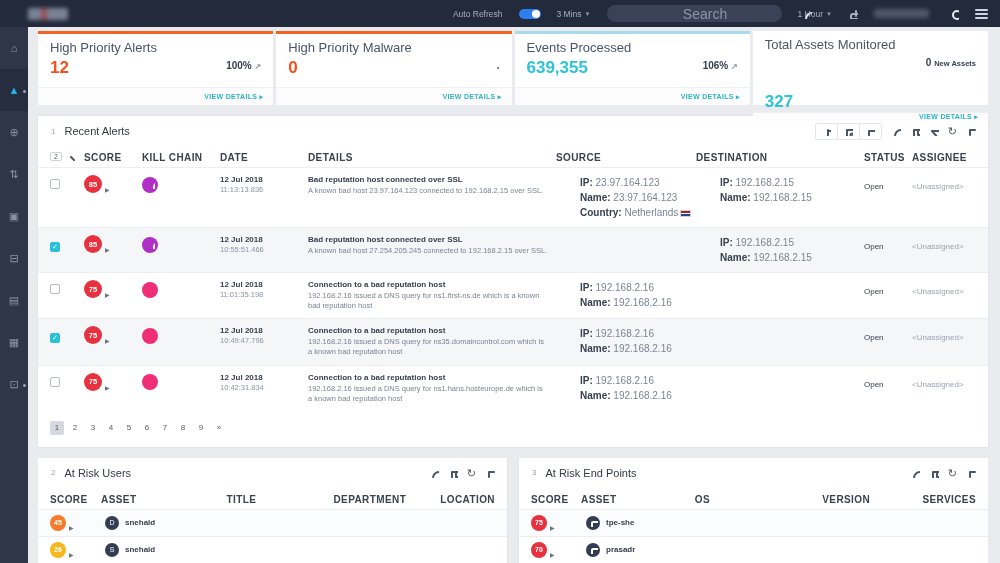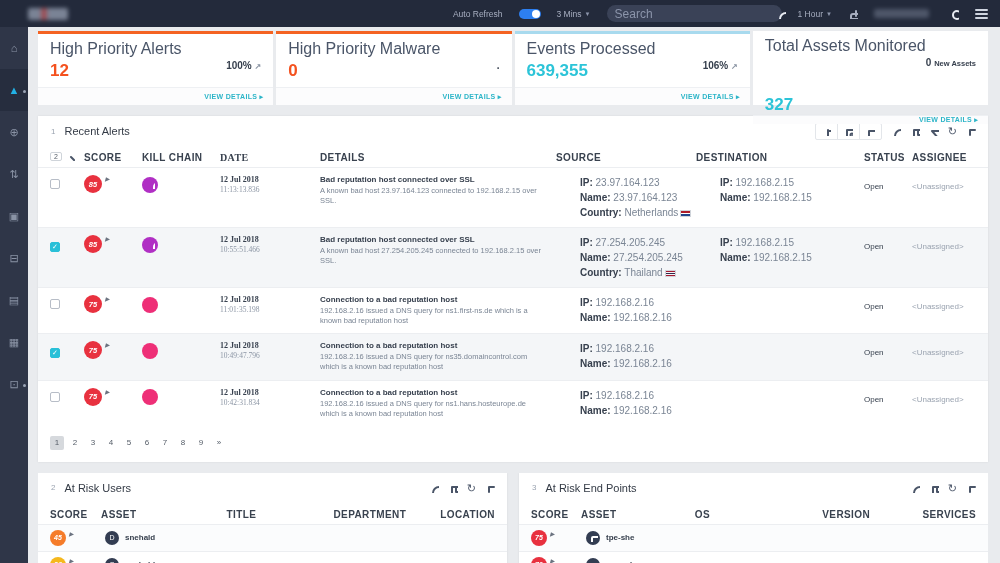--- a/index.html
+++ b/index.html
@@ -11,21 +11,21 @@
     display:flex; align-items:center; justify-content:space-between; padding:0 12px; z-index:20; }
   .logo-blur { width:40px; height:12px; margin-left:16px; border-radius:2px; filter:blur(2px);
     background:linear-gradient(90deg,#8a93a5 30%,#c43b3b 40%,#8a93a5 50%); opacity:.85; }
   .top-right { display:flex; align-items:center; gap:16px; color:#a7aec0; font-size:8.5px; }
   .toggle { width:22px; height:10px; border-radius:6px; background:#2d7ff0; position:relative; }
   .toggle .knob { position:absolute; right:1px; top:1px; width:8px; height:8px; border-radius:50%; background:#fff; }
   .ddl { display:flex; align-items:center; gap:3px; }
   .caret { font-size:6px; color:#8c95ab; }
   .searchbox { width:175px; height:17px; background:#3a4257; border-radius:9px; display:flex;
     align-items:center; padding:0 8px; gap:6px; }
-  .searchbox input { flex:1; background:transparent; border:none; outline:none; color:#cfd5e0; font-size:12px; }
+  .searchbox input { flex:1; background:transparent; border:none; outline:none; color:#cfd5e0; font-size:14px;text-align:center; }
   .searchbox input::placeholder { color:#8c95ab; }
   .user-blur { width:55px; height:9px; background:#6b7488; filter:blur(2px); opacity:.6; border-radius:2px; }
   .burger { display:flex; flex-direction:column; gap:2px; cursor:pointer; }
   .burger i { display:block; width:13px; height:2px; background:#cfd5e0; border-radius:1px; }
   .ticon { color:#a7aec0; display:inline-flex; }
 
   
   .sidebar { position:fixed; top:27px; left:0; width:28px; height:536px; background:#2f3648; z-index:15; }
   .side-item { width:28px; height:42px; display:flex; align-items:center; justify-content:center;
     color:#8a93a5; font-size:11px; cursor:pointer; position:relative; }
@@ -35,21 +35,21 @@
     border-radius:50%; background:#9aa3b5; }
 
   
   .content { position:absolute; left:28px; top:27px; width:972px; height:536px; padding:4px 12px 0 10px; }
 
   
   .kpi-row { display:flex; gap:3px; }
   .kpi { flex:1; background:#fff; height:74px; position:relative; display:flex; flex-direction:column; }
   .kpi .accent { height:3px; width:100%; }
   .kpi .body { padding:6px 12px 0 12px; flex:1; position:relative; }
-  .kpi .title { font-size:16px; color:#4a5568; }
+  .kpi .title { font-size:13px; color:#4a5568; }
   .kpi .value { font-size:17px; font-weight:bold; margin-top:3px; }
   .kpi .trend { position:absolute; right:12px; top:26px; font-size:10px; font-weight:bold; color:#37404e; }
   .kpi .trend .arr { font-size:8px; color:#8a94a3; }
   .kpi .trend .suffix { font-size:7.5px; font-weight:bold; color:#37404e; }
   .kpi .foot { height:18px; border-top:1px solid #eef0f3; background:#fcfcfd;
     display:flex; align-items:center; justify-content:flex-end; padding-right:10px; }
   .view-link { font-size:7px; font-weight:bold; letter-spacing:.3px; color:#2cb5c8; cursor:pointer; }
 
   
   .panel { background:#fff; margin-top:11px; box-shadow:0 0 2px rgba(0,0,0,.08); }
@@ -63,30 +63,30 @@
   .icon-group .ibtn:last-child { border-right:none; }
   .ibtn { cursor:pointer; display:inline-flex; align-items:center; color:#4a5568; }
   .refresh-glyph { font-size:11px; line-height:10px; cursor:pointer; color:#4a5568; }
 
   
   .tbl-head, .tbl-row { display:flex; align-items:flex-start; padding:0 12px; }
   .tbl-head { padding-top:6px; padding-bottom:4px; }
   .th { font-size:10px; font-weight:bold; color:#39424f; letter-spacing:.4px; }
   .tbl-row { border-top:1px solid #eceef1; padding-top:7px; padding-bottom:7px; }
   .tbl-row.checked { background:#f4f6f8; }
-  .c-check{width:34px;} .c-score{width:58px;} .c-kill{width:78px;} .c-date{width:100px;font-family:Liberation Serif, serif;}
+  .c-check{width:34px;} .c-score{width:58px;} .c-kill{width:78px;} .c-date{width:88px;}
   .c-details{flex:1; padding-right:12px;} .c-source{width:140px;} .c-dest{width:168px;}
   .c-status{width:48px;} .c-assignee{width:64px;}
   .chk { width:10px; height:10px; border:1px solid #b7bdc7; border-radius:2px; background:#fff;
     display:inline-flex; align-items:center; justify-content:center; font-size:7px; color:#fff; cursor:pointer; margin-top:4px; }
   .chk.checked { background:#29c0d8; border-color:#29c0d8; }
   .chk.checked::after { content:"✓"; }
   .score-badge { width:18px; height:18px; border-radius:50%; color:#fff; font-size:7.5px; font-weight:bold;
     display:inline-flex; align-items:center; justify-content:center; }
-  .score-wrap { display:flex; align-items:flex-start; gap:3px;font-style:italic; }
+  .score-wrap { display:flex; align-items:flex-end; gap:3px; }
   .score-wrap .more { font-size:6px; color:#6b7380; }
   .kill-badge { width:16px; height:16px; border-radius:50%; color:#fff; font-size:8px;
     display:inline-flex; align-items:center; justify-content:center; }
   .d1 { font-size:8px; font-weight:bold; color:#37404e; }
   .d2 { font-size:7.5px; color:#8a94a3; margin-top:1px; }
   .det-t { font-size:8px; font-weight:bold; color:#37404e; }
   .det-d { font-size:7.5px; color:#7a8594; margin-top:2px; line-height:1.35; }
   .kv { font-size:10px; color:#7a8594; line-height:1.5;margin-left:24px; }
   .kv b { color:#37404e; }
   .flag { display:inline-block; width:11px; height:7px; vertical-align:-1px; margin-left:2px;
@@ -421,25 +421,20 @@
             </svg>
           </span></div>
       <div class="c-date">
           <div class="d1">12 Jul 2018</div>
           <div class="d2">10:55:51.466</div>
         </div>
       <div class="c-details">
           <div class="det-t">Bad reputation host connected over SSL</div>
           <div class="det-d">A known bad host 27.254.205.245 connected to 192.168.2.15 over SSL.</div>
         </div>
-      <div class="c-source">
-        <div class="kv"><b>IP:</b> <span>27.254.205.245</span></div>
-        <div class="kv"><b>Name:</b> <span>27.254.205.245</span></div>
-        <div class="kv"><b>Country:</b> <span>Thailand</span><span class="flag" data-flag="th"></span></div>
-      </div>
       <div class="c-dest">
         <div class="kv"><b>IP:</b> <span>192.168.2.15</span></div>
         <div class="kv"><b>Name:</b> <span>192.168.2.15</span></div>
       </div>
       <div class="c-status"><span class="status-txt">Open</span></div>
       <div class="c-assignee"><span class="assignee-txt">&lt;Unassigned&gt;</span></div>
     </div>
 
     <div class="tbl-row">
       <div class="c-check"><span class="chk"></span></div>

